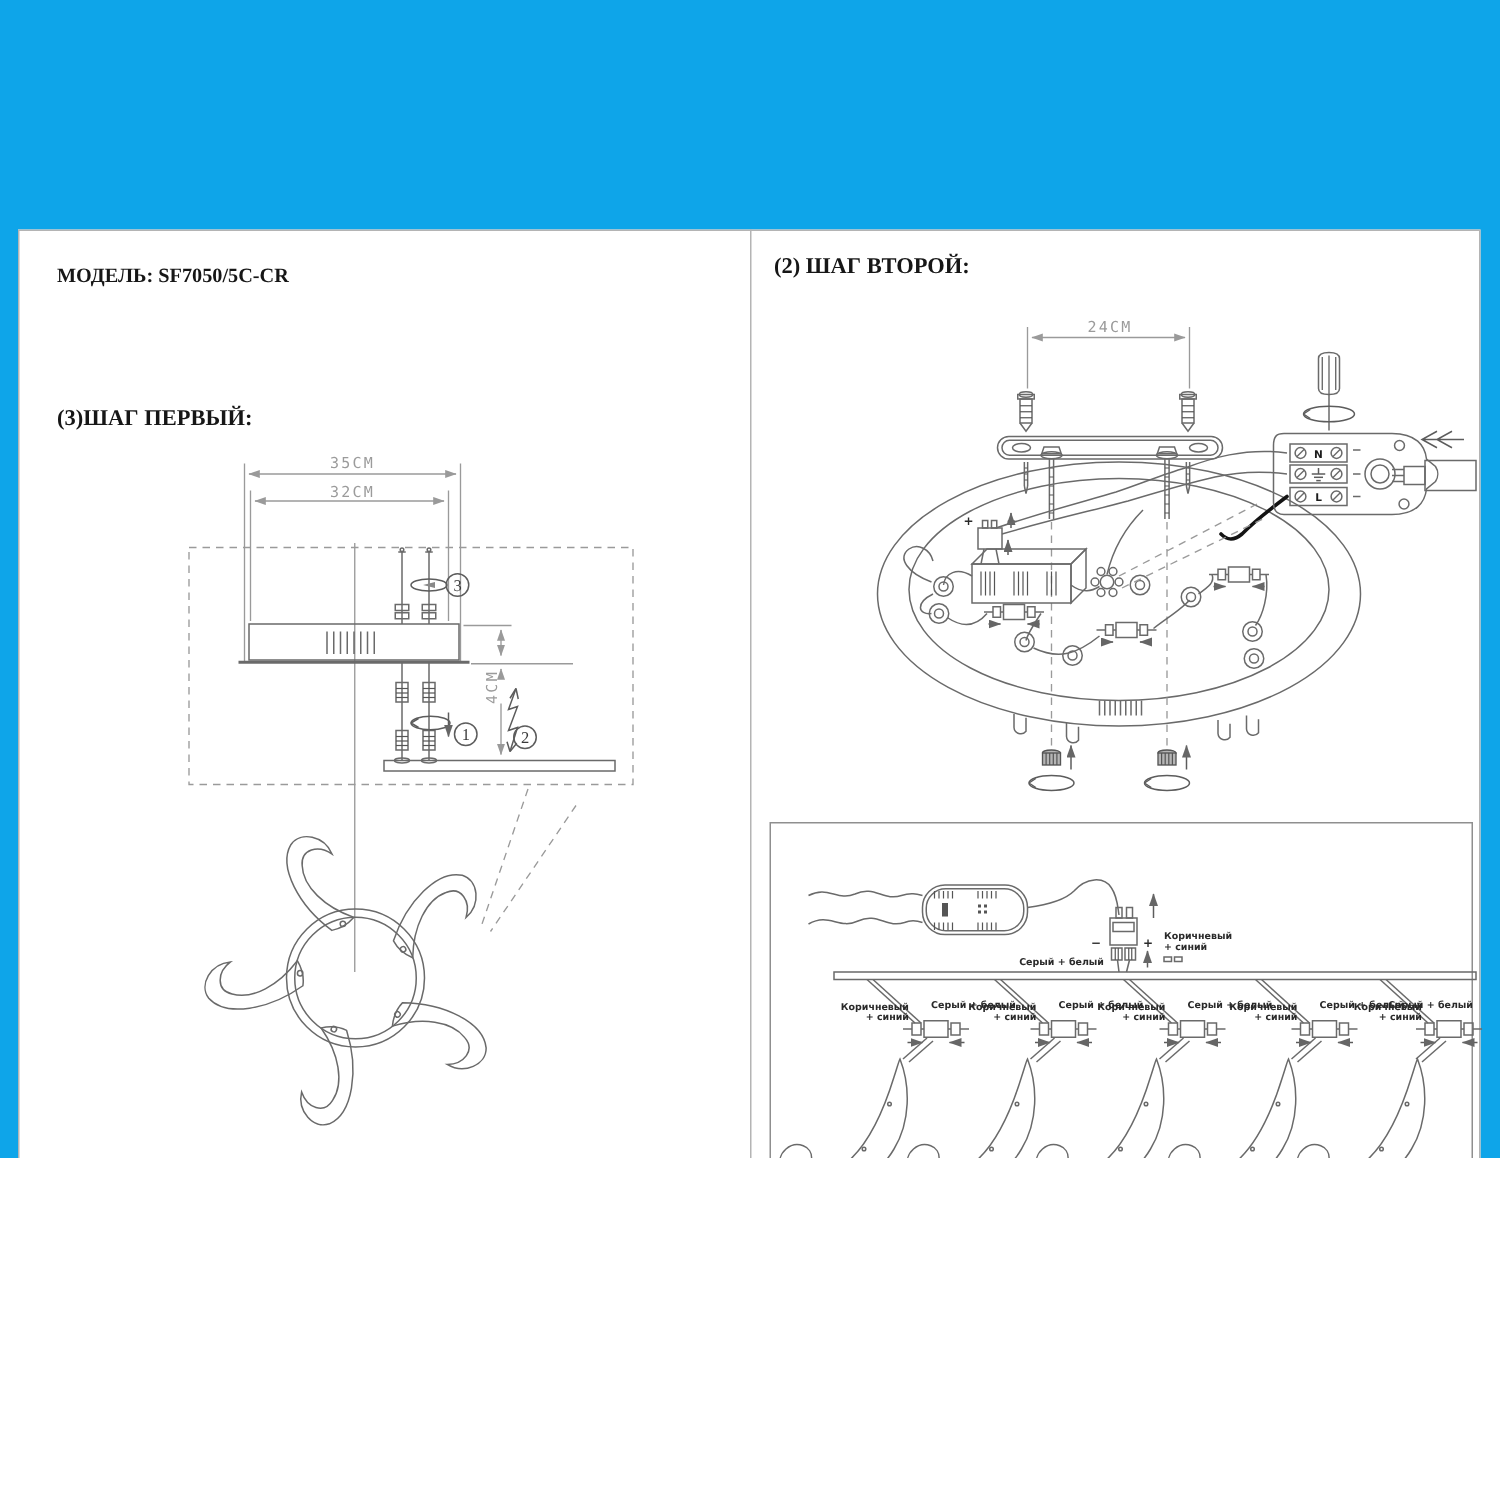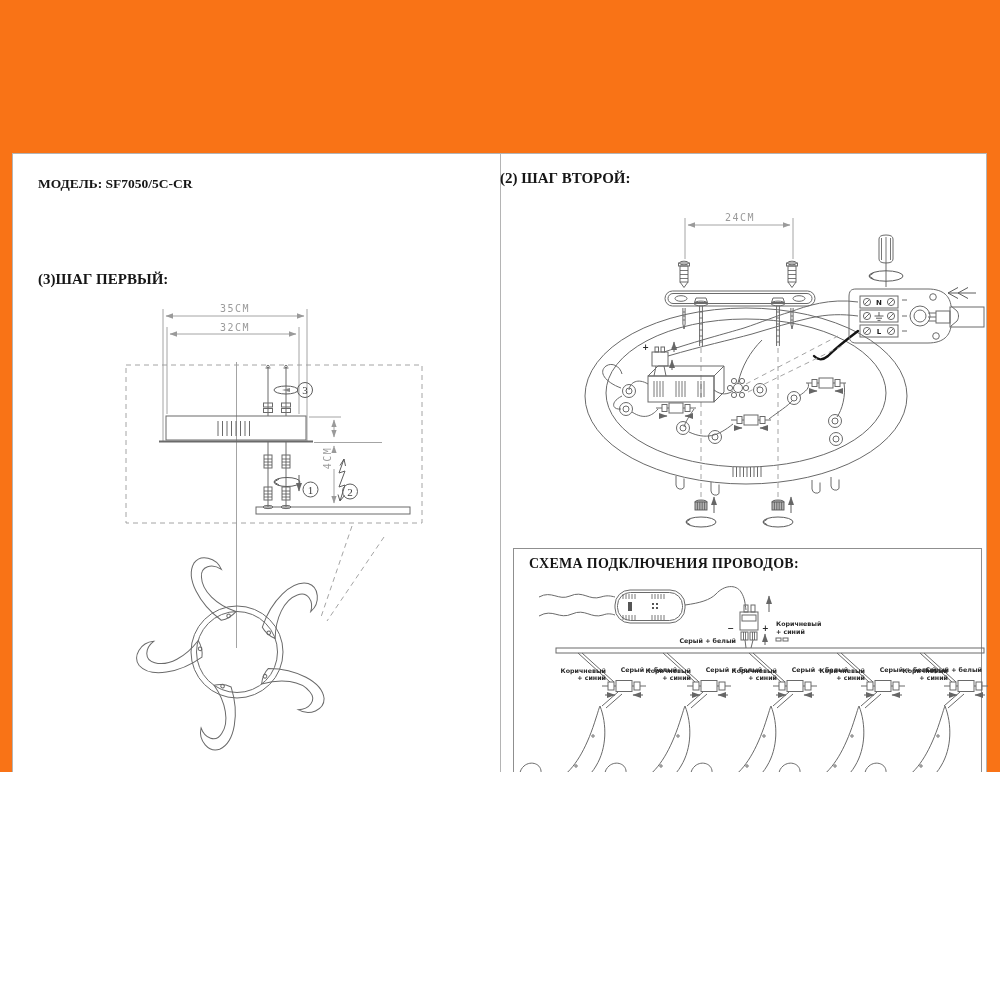--- a/index.html
+++ b/index.html
@@ -1,25 +1,25 @@
 <!DOCTYPE html>
 <html><head>
 <meta charset="utf-8">
 <style>
   html,body{margin:0;padding:0;background:#fff;}
-  .page{position:relative;width:1000px;height:772px;background:#f97316;overflow:hidden;
+  .page{position:relative;width:1000px;height:772px;background:#0ea5e9;overflow:hidden;
         font-family:"Liberation Serif", serif;}
   .frame{position:absolute;left:12px;top:153px;width:975px;height:671px;
          border:1px solid #b4b4b4;box-sizing:border-box;background:#fff;}
   .divider{position:absolute;left:500px;top:153px;width:1px;height:672px;background:#b4b4b4;}
   .bottom-rule{position:absolute;left:0;top:857px;width:1000px;height:2px;background:#e2e2e2;}
   .h{position:absolute;font-family:"Liberation Serif",serif;font-weight:700;color:#161616;white-space:nowrap;}
   .h-model{left:38px;top:176px;font-size:13.5px;}
   .h-step1{left:38px;top:271px;font-size:15px;}
-  .h-step2{left:500px;top:170px;font-size:15px;}
+  .h-step2{left:516px;top:170px;font-size:15px;}
   .scheme-panel{position:absolute;left:513px;top:548px;width:469px;height:266px;
                 border:1px solid #8f8f8f;box-sizing:border-box;background:#fff;}
   .h-scheme{left:529px;top:556px;font-size:14px;letter-spacing:.3px;}
   svg{position:absolute;overflow:visible;}
   .ink{stroke:#6a6a6a;fill:none;stroke-width:1;}
   .ink2{stroke:#5c5c5c;fill:none;stroke-width:1;}
   .thick{stroke:#6a6a6a;fill:none;stroke-width:2;}
   .dim{stroke:#9a9a9a;fill:none;stroke-width:.9;}
   .dash{stroke:#9a9a9a;fill:none;stroke-width:.9;stroke-dasharray:5 4;}
   .boldwire{stroke:#141414;fill:none;stroke-width:2.4;stroke-linecap:round;}
@@ -380,21 +380,20 @@
       <use href="#s2-nutg" transform="translate(701,506)"></use>
       <use href="#s2-nutg" transform="translate(778,506)"></use>
       <line x1="714" y1="513" x2="714" y2="497" class="ink2" marker-end="url(#s2-ahd)"></line>
       <line x1="791" y1="513" x2="791" y2="497" class="ink2" marker-end="url(#s2-ahd)"></line>
       <use href="#s2-rot" transform="translate(701,522)"></use>
       <use href="#s2-rot" transform="translate(778,522)"></use>
     </g>
   </svg>
 
   <div class="scheme-panel"></div>
-  <div class="h h-scheme">СХЕМА ПОДКЛЮЧЕНИЯ ПРОВОДОВ:</div>
 
   <svg style="left:513px;top:548px;" width="470" height="267" viewBox="513 548 470 267">
     <defs>
       <marker id="sc-ahd" markerWidth="9" markerHeight="7" refX="8" refY="3" orient="auto-start-reverse">
         <path d="M0,0 L8.5,3 L0,6 Z" fill="#666"></path>
       </marker>
       <g id="sc-conn">
         <line x1="-22" y1="0" x2="-16" y2="0" class="ink"></line>
         <rect x="-16" y="-4" width="6" height="8" class="ink"></rect>
         <line x1="-10" y1="0" x2="-8" y2="0" class="ink"></line>

